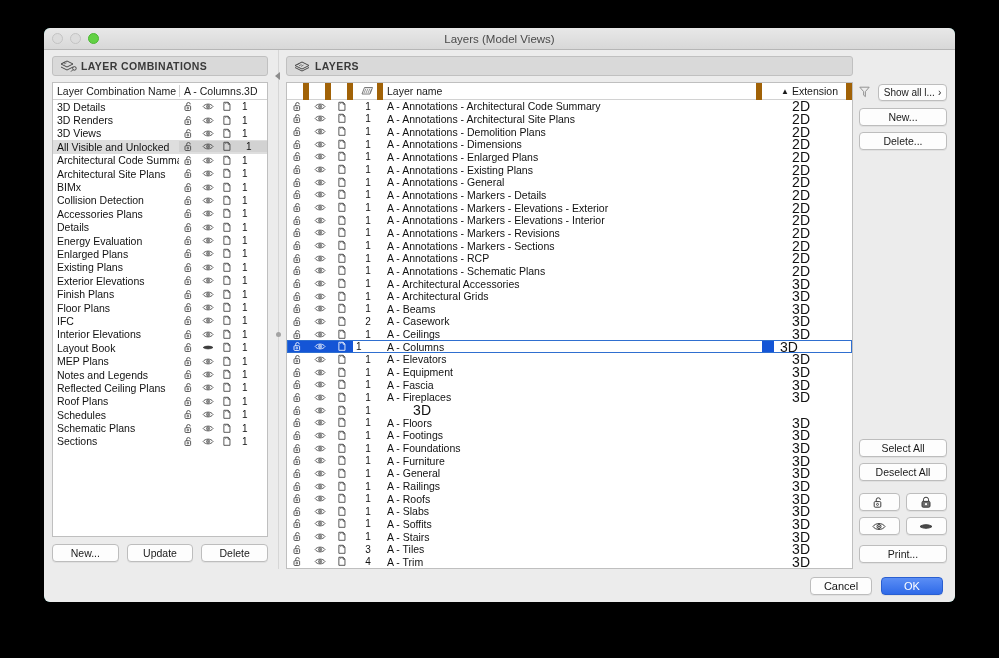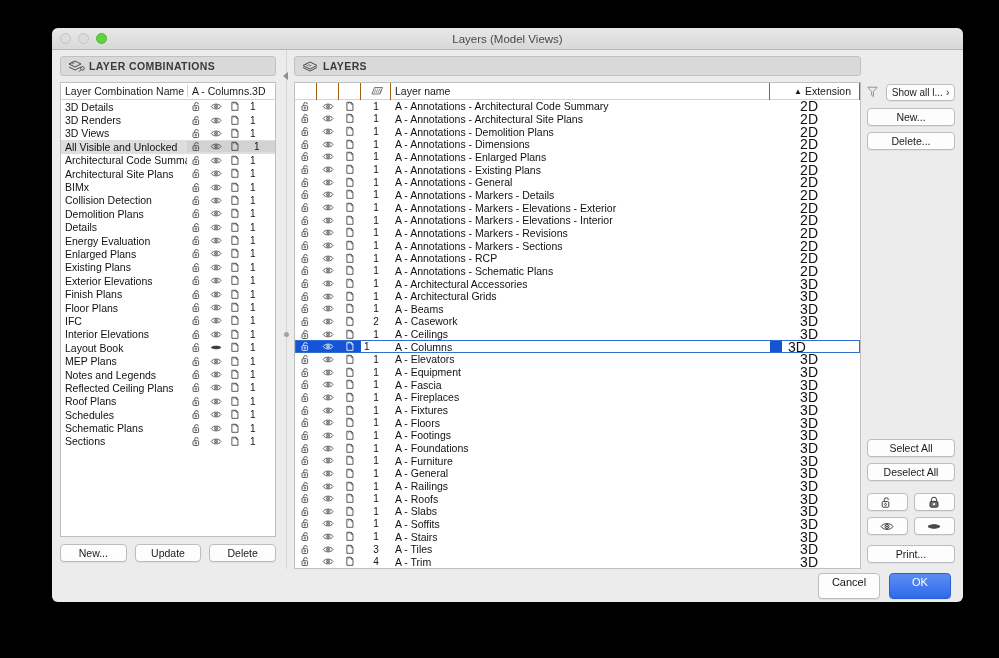--- a/index.html
+++ b/index.html
@@ -13,21 +13,20 @@
   .window {
     position: absolute;
     left: 44px; top: 28px;
     width: 911px; height: 574px;
     background: #0f766e;
     border-radius: 6px;
     box-shadow: 0 6px 22px rgba(0,0,0,0.55);
     overflow: hidden;
     display: flex;
     flex-direction: column;
-    margin-left: 8px;
   }
   
   .titlebar {
     height: 22px;
     background: linear-gradient(#e8e8e8,#d8d8d8);
     border-bottom: 1px solid #b6b6b6;
     position: relative;
     flex: 0 0 auto;
   }
   .traffic { position: absolute; left: 8px; top: 5px; display: flex; gap: 7px; }
@@ -98,21 +97,21 @@
   .side-col { width: 88px; flex: 0 0 88px; display: flex; flex-direction: column; }
 
   .layers-box {
     margin-top: 6px; background: #fff; border: 1px solid #bfbfbf;
     flex: 1 1 auto; overflow: hidden; position: relative;
   }
   .lay-head {
     display: flex; height: 17px; align-items: center; background: #fff;
     border-bottom: 1px solid #d2d2d2; font-size: 10.5px; color: #1a1a1a;
   }
-  .lay-head .h { border-right: 1px solid #a16207; height: 17px; display: flex; align-items: center; padding-left: 4px; }
+  .lay-head .h { border-right: 6px solid #a16207; height: 17px; display: flex; align-items: center; padding-left: 4px; }
   .h-lock { width: 22px; flex: 0 0 22px; }
   .h-eye  { width: 22px; flex: 0 0 22px; }
   .h-wf   { width: 22px; flex: 0 0 22px; }
   .h-num  { width: 30px; flex: 0 0 30px; justify-content: center; padding-left: 0; }
   .h-name { flex: 1 1 auto; }
   .h-ext  { width: 90px; flex: 0 0 90px; justify-content: flex-end; padding-right: 8px; padding-left: 0; border-right: none; }
 
   .lay-row { display: flex; height: 12.67px; align-items: center; font-size: 10.5px; color: #111; position: relative; }
   .lay-row .c { height: 12.67px; display: flex; align-items: center; }
   .c-lock { width: 22px; flex: 0 0 22px; justify-content: center; }
@@ -147,21 +146,21 @@
     width: 41px; height: 18px; background: #fdfdfd; border: 1px solid #bdbdbd; border-radius: 4px;
     display: flex; align-items: center; justify-content: center; box-shadow: 0 1px 0 rgba(0,0,0,0.05);
   }
 
   
   .footer {
     height: 34px; flex: 0 0 auto; display: flex; align-items: center;
     justify-content: flex-end; gap: 9px; padding: 0 12px 0 0; background: #ececec;
   }
   .footer .btn-f {
-    min-width: 62px; height: 26px; line-height: 17px; border-radius: 4px; font-size: 11px;
+    min-width: 62px; height: 18px; line-height: 17px; border-radius: 4px; font-size: 11px;
     text-align: center; border: 1px solid #bdbdbd; background: #fdfdfd; color: #141414;
     box-shadow: 0 1px 0 rgba(0,0,0,0.05); padding: 0 10px;
   }
   .footer .btn-f.primary { background: linear-gradient(#5b8ef5,#2f6ae8); border-color: #2a5fd0; color: #fff; text-align: center; }
 
   svg { display: block; }
 </style>
 </head>
 <body>
 
@@ -409,21 +408,21 @@
                   <svg width="11" height="11" viewBox="0 0 13 13">
                     <path d="M2.2 1.5 L7.2 1.5 L9.4 3.7 L9.4 11 L2.2 11 Z" fill="none" stroke="#3c3c3c" stroke-width="1"></path>
                     <path d="M7.2 1.5 L7.2 3.7 L9.4 3.7" fill="none" stroke="#3c3c3c" stroke-width="1"></path>
                     <path d="M4.8 3 L6 1.8 M3.2 3.6 L5 2" stroke="#3c3c3c" stroke-width="0.6"></path>
                   </svg>
                 </span>
                 <span class="cnt">1</span>
               </div>
             </div>
             <div class="lc-row">
-              <div class="name">Demolition Plans</div>
+              <div class="name">Accessories Plans</div>
               <div class="icons">
                 <span>
                   <svg width="11" height="11" viewBox="0 0 13 13">
                     <path d="M3.2 5.6 L3.2 3.9 A2.1 2.1 0 0 1 7.4 3.9" fill="none" stroke="#3c3c3c" stroke-width="1"></path>
                     <rect x="1.2" y="5.6" width="6.6" height="5.6" rx="1" fill="none" stroke="#3c3c3c" stroke-width="1"></rect>
                     <circle cx="4.5" cy="8.4" r="1" fill="none" stroke="#3c3c3c" stroke-width="0.9"></circle>
                   </svg>
                 </span>
                 <span>
                   <svg width="13" height="9" viewBox="0 0 15 11">
@@ -1742,21 +1741,20 @@
                   <div class="c c-wf">
                     <span>
                       <svg width="11" height="11" viewBox="0 0 13 13">
                         <path d="M2.2 1.5 L7.2 1.5 L9.4 3.7 L9.4 11 L2.2 11 Z" fill="none" stroke="#3c3c3c" stroke-width="1"></path>
                         <path d="M7.2 1.5 L7.2 3.7 L9.4 3.7" fill="none" stroke="#3c3c3c" stroke-width="1"></path>
                         <path d="M4.8 3 L6 1.8 M3.2 3.6 L5 2" stroke="#3c3c3c" stroke-width="0.6"></path>
                       </svg>
                     </span>
                   </div>
                   <div class="c c-num">1</div>
-                  <div class="c c-name">A - Fixtures</div>
                   <div class="c c-ext">3D</div>
                 </div>
                 <div class="lay-row">
                   <div class="c c-lock">
                     <span>
                       <svg width="11" height="11" viewBox="0 0 13 13">
                         <path d="M3.2 5.6 L3.2 3.9 A2.1 2.1 0 0 1 7.4 3.9" fill="none" stroke="#3c3c3c" stroke-width="1"></path>
                         <rect x="1.2" y="5.6" width="6.6" height="5.6" rx="1" fill="none" stroke="#3c3c3c" stroke-width="1"></rect>
                         <circle cx="4.5" cy="8.4" r="1" fill="none" stroke="#3c3c3c" stroke-width="0.9"></circle>
                       </svg>

